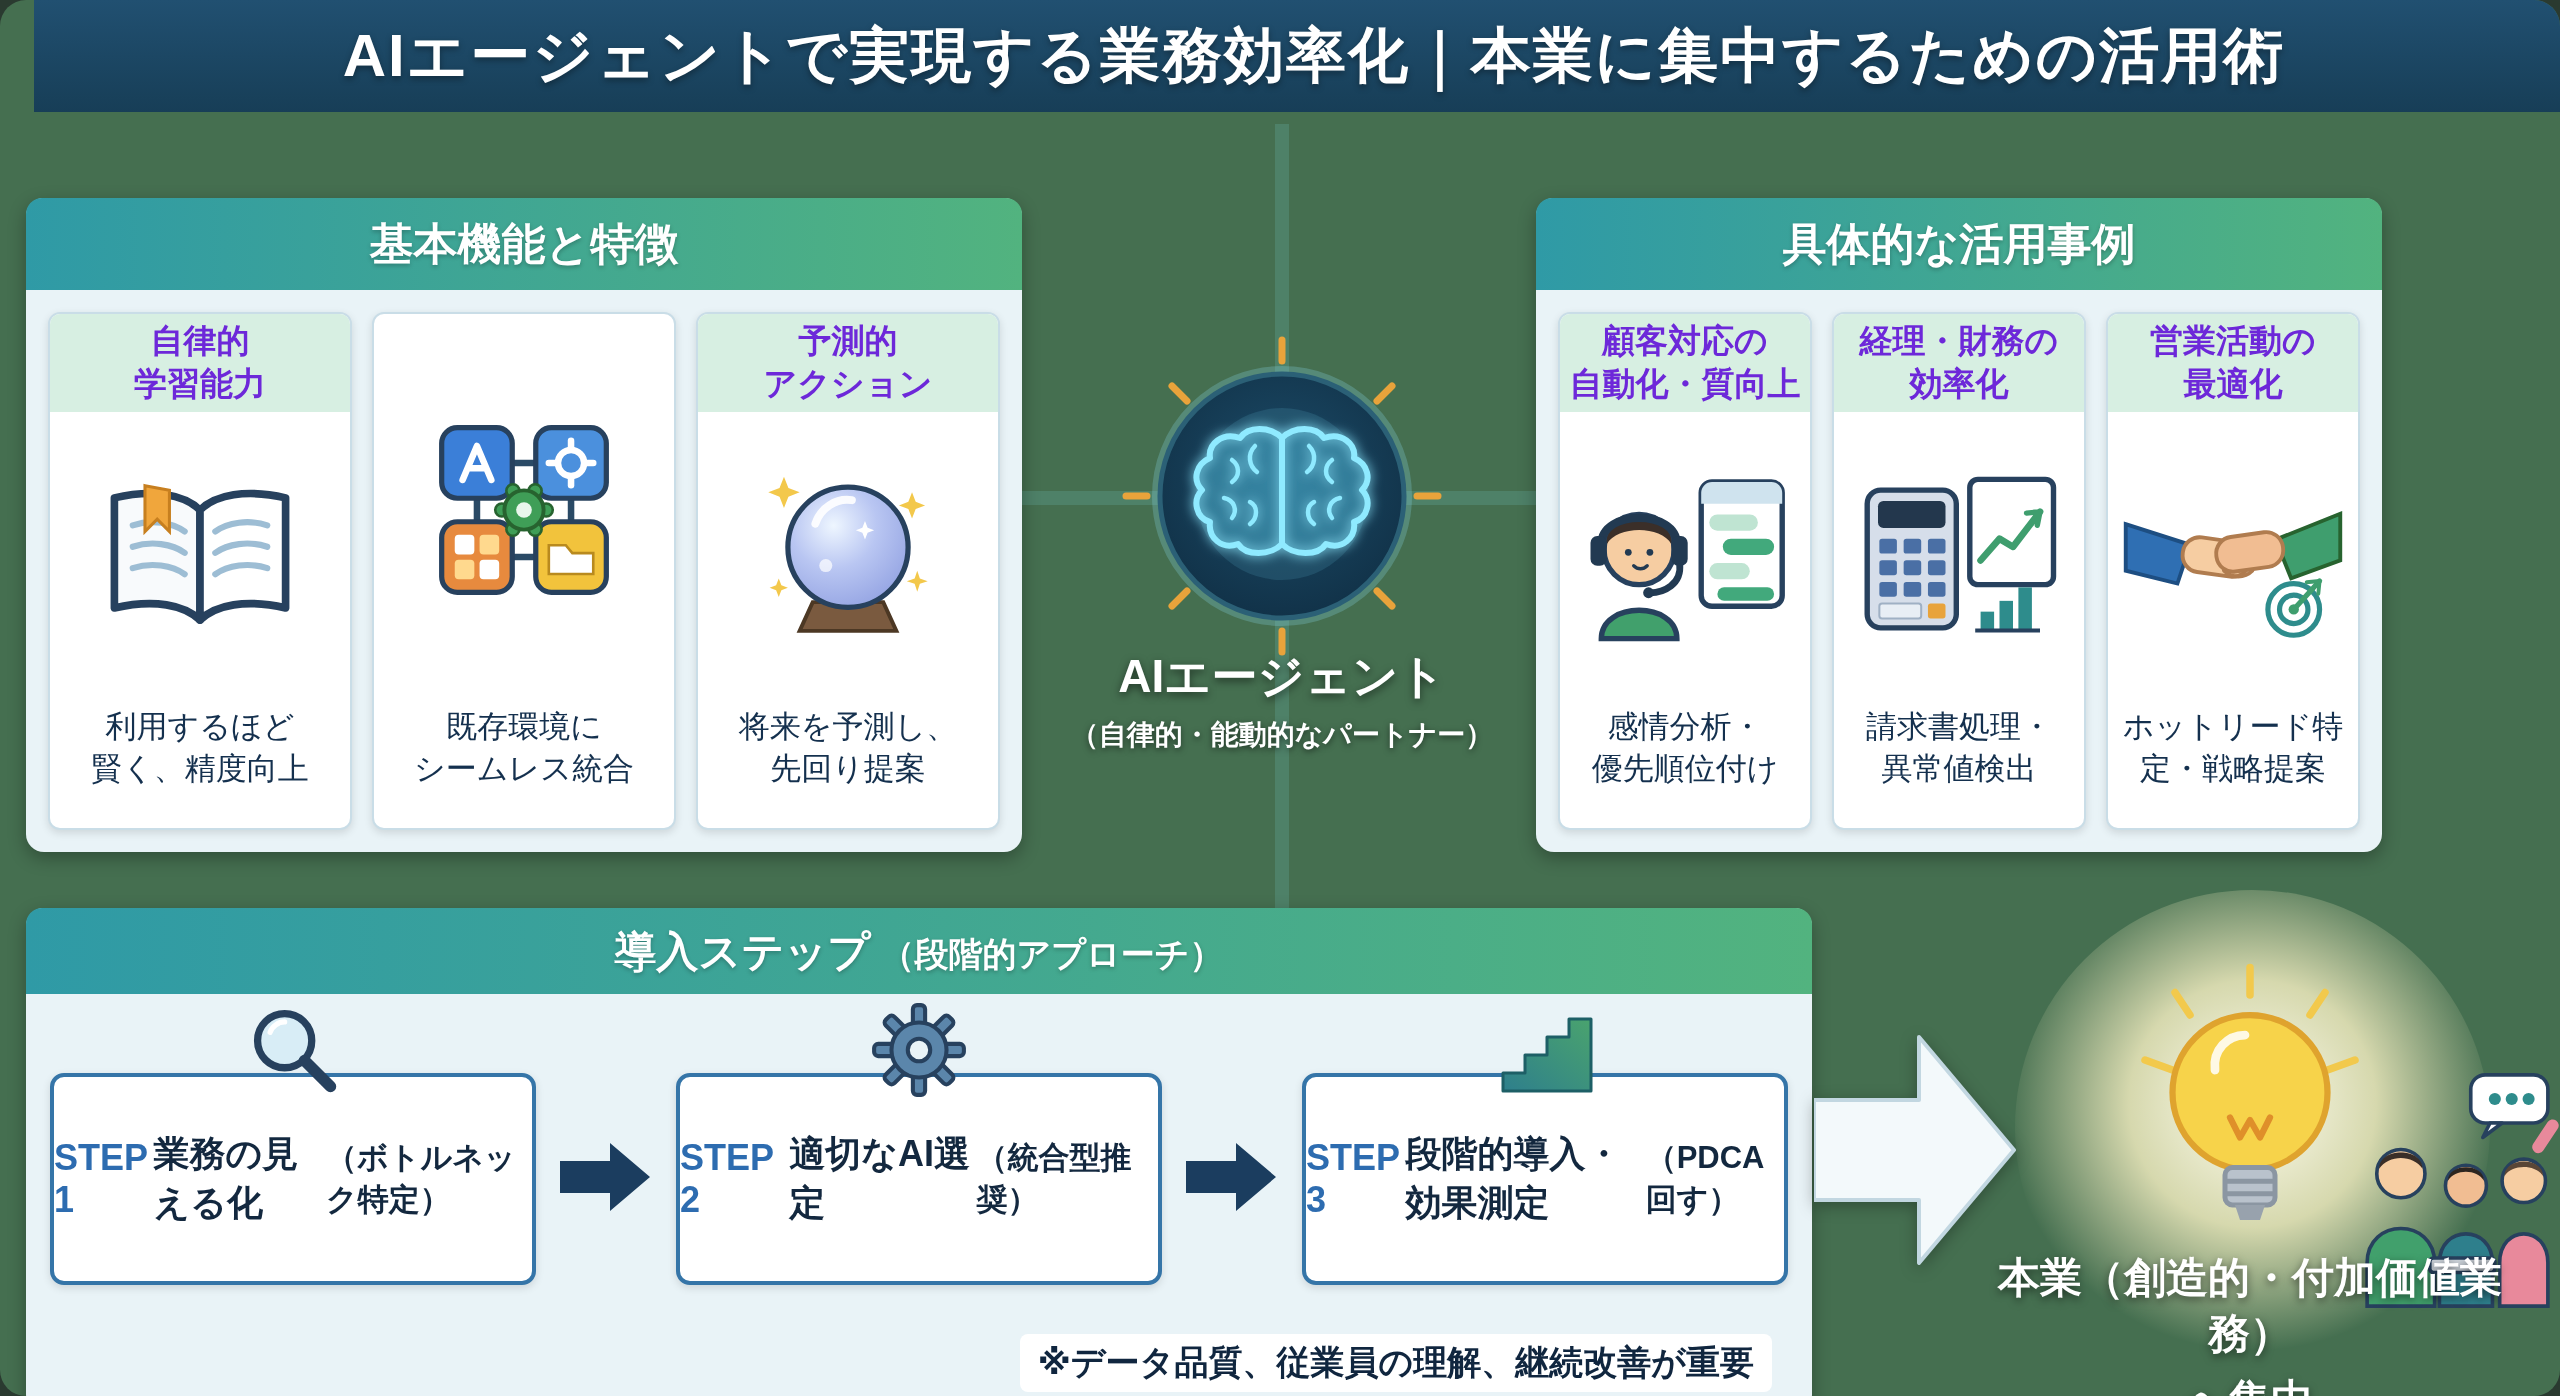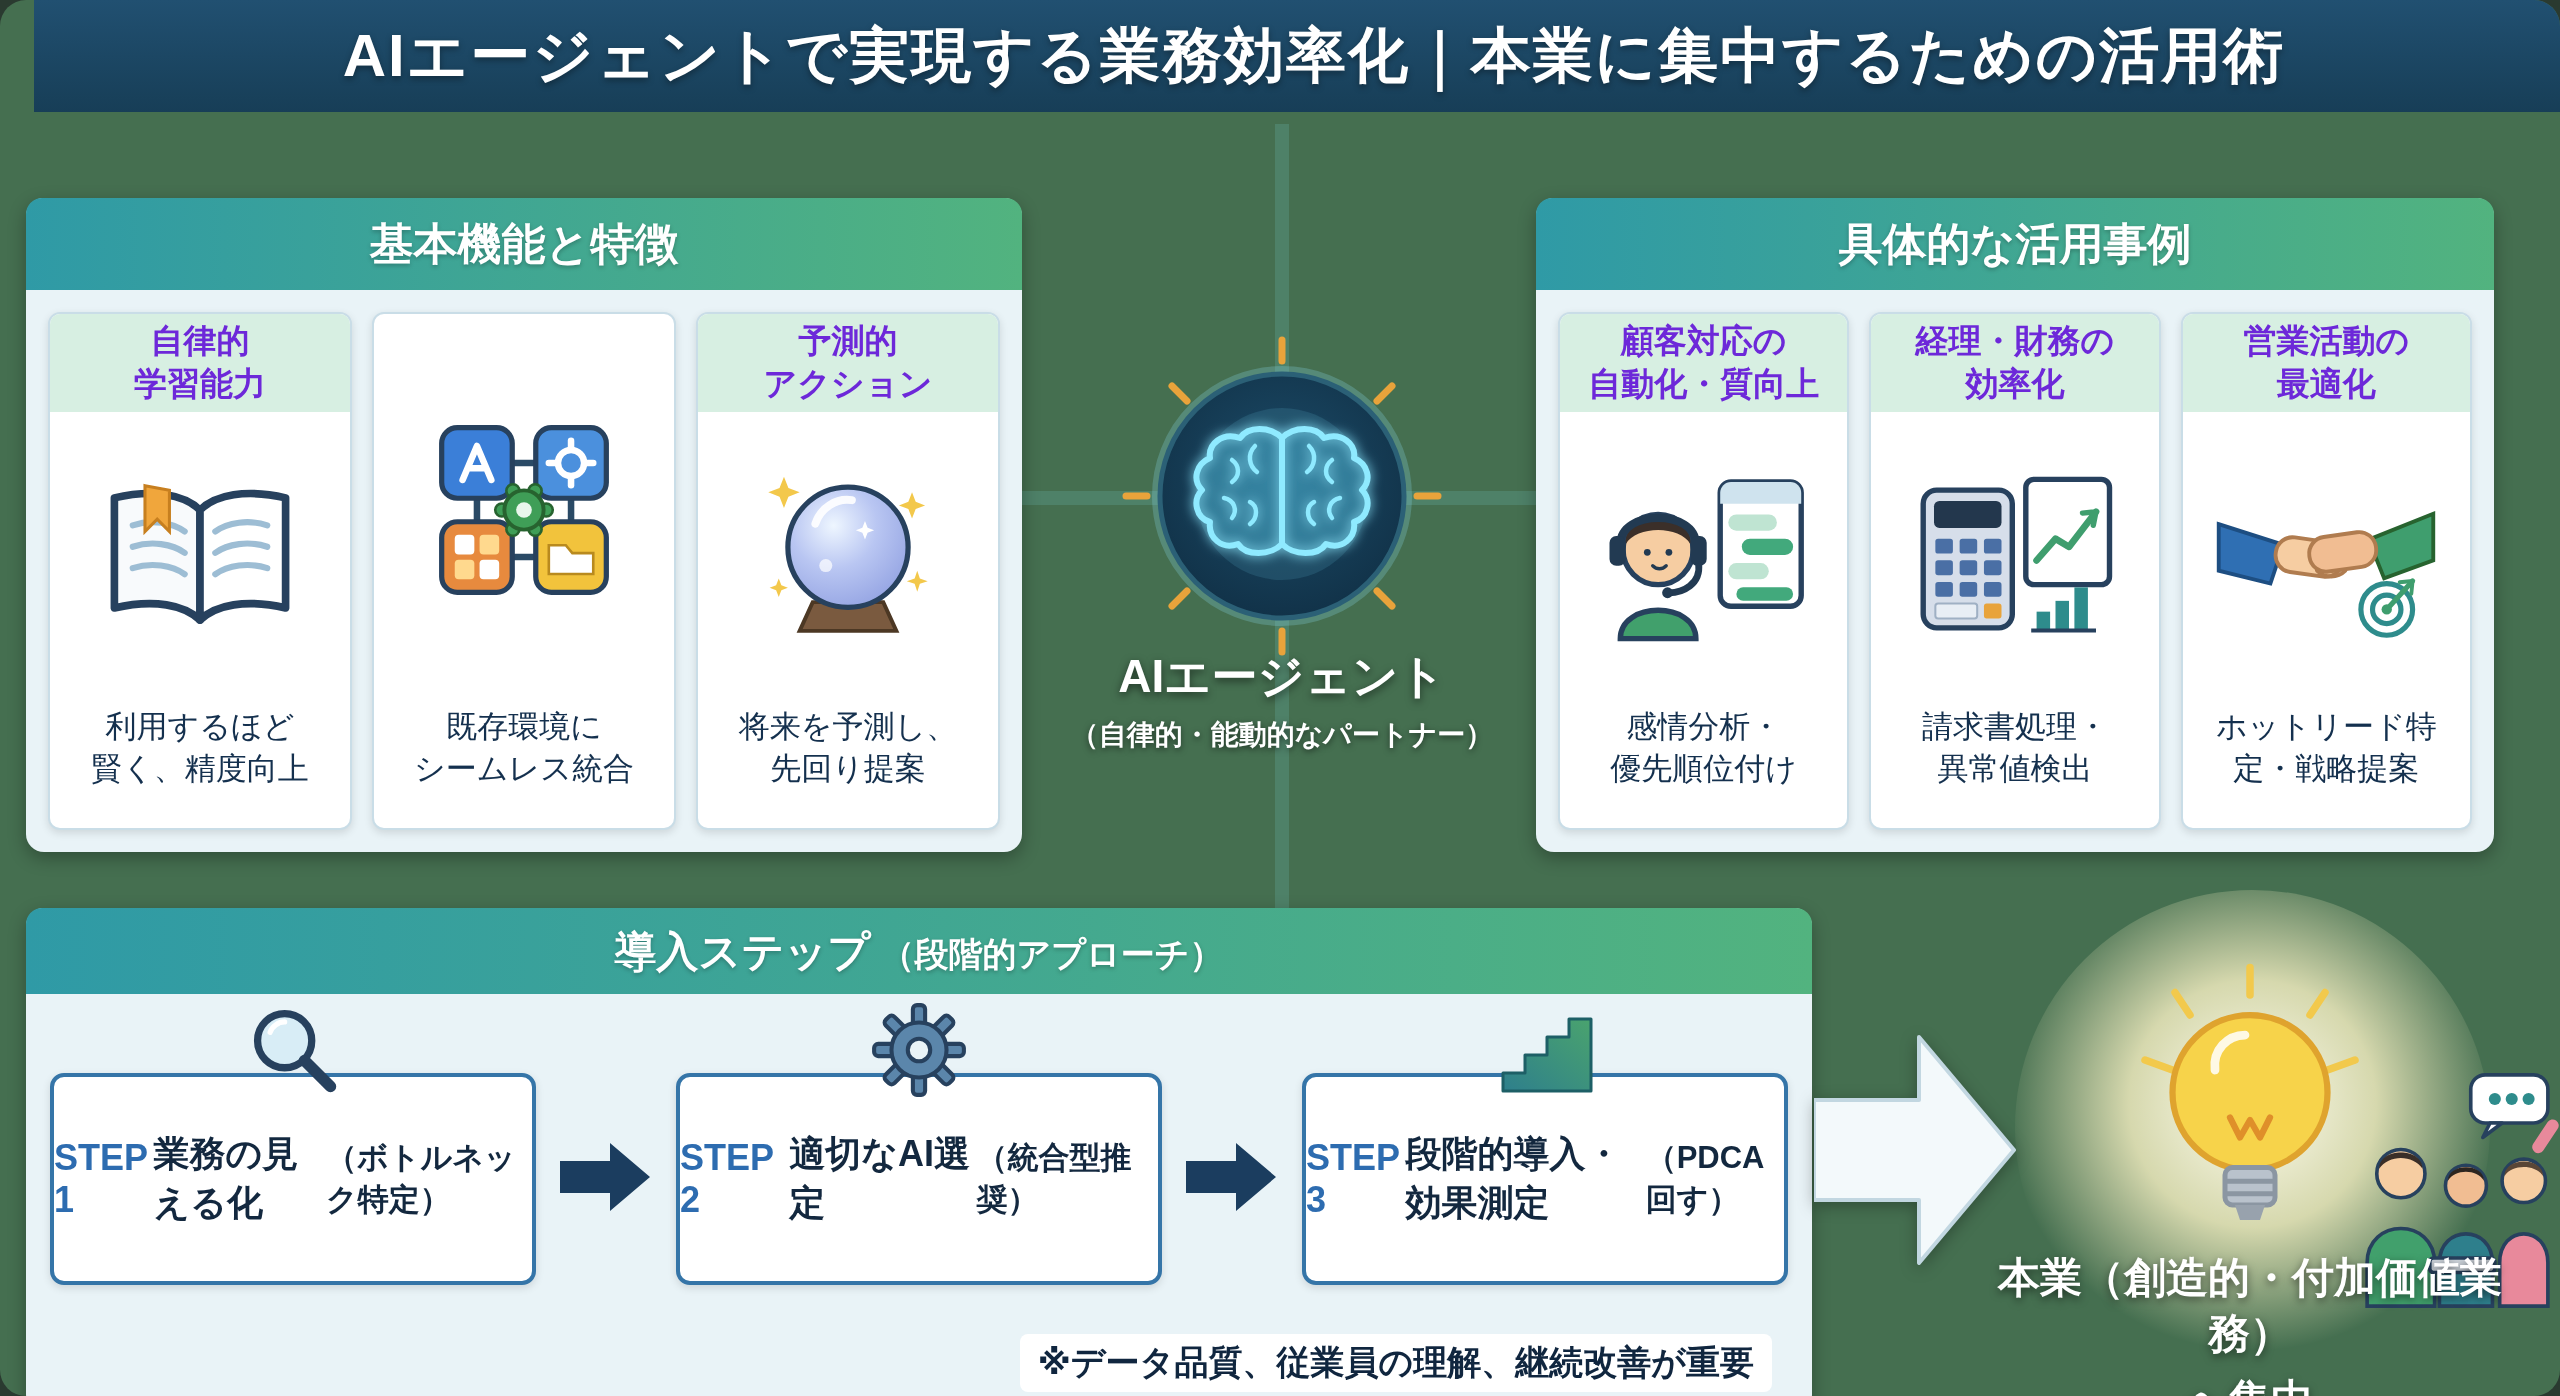--- a/index.html
+++ b/index.html
@@ -17,21 +17,21 @@
   .conn-v-bottom { left:1275px; top:610px; width:14px; height:298px; }
   .conn-h        { left:1021px; top:491px; width:516px; height:14px; }
 
   
   .panel { position:absolute; background:#e9f3f7; border-radius:18px; box-shadow:0 6px 18px rgba(0,0,0,.3); }
   .panel-header { height:92px; border-radius:16px 16px 0 0;
                   background:linear-gradient(90deg,#2f9aa6,#52b37f);
                   color:#fff; display:flex; align-items:center; justify-content:center;
                   font-size:44px; font-weight:bold; text-shadow:0 2px 4px rgba(0,0,0,.25); }
   .features { left:26px;  top:198px; width:996px; height:654px; }
-  .usecases { left:1536px; top:198px; width:958px; height:654px; }
+  .usecases { left:1536px; top:198px; width:846px; height:654px; }
   .cards { display:flex; gap:20px; padding:22px; height:562px; }
   .card { flex:1; background:#ffffff; border:2px solid #c9dde7; border-radius:12px;
           display:flex; flex-direction:column; overflow:hidden; box-shadow:0 3px 8px rgba(0,0,0,.12); }
   .card-title { background:#d7efe2; min-height:98px; display:flex; align-items:center; justify-content:center;
                 text-align:center; font-size:33px; font-weight:bold; color:#6d28d9; line-height:1.3;
                 white-space:pre-line; padding:6px; }
   .card-icon { flex:1; display:flex; align-items:center; justify-content:center; }
   .card-desc { min-height:122px; display:flex; align-items:flex-start; justify-content:center; text-align:center;
                font-size:31px; font-weight:normal; color:#14304e; line-height:1.35; white-space:pre-line; padding:0 6px 14px; }
 

